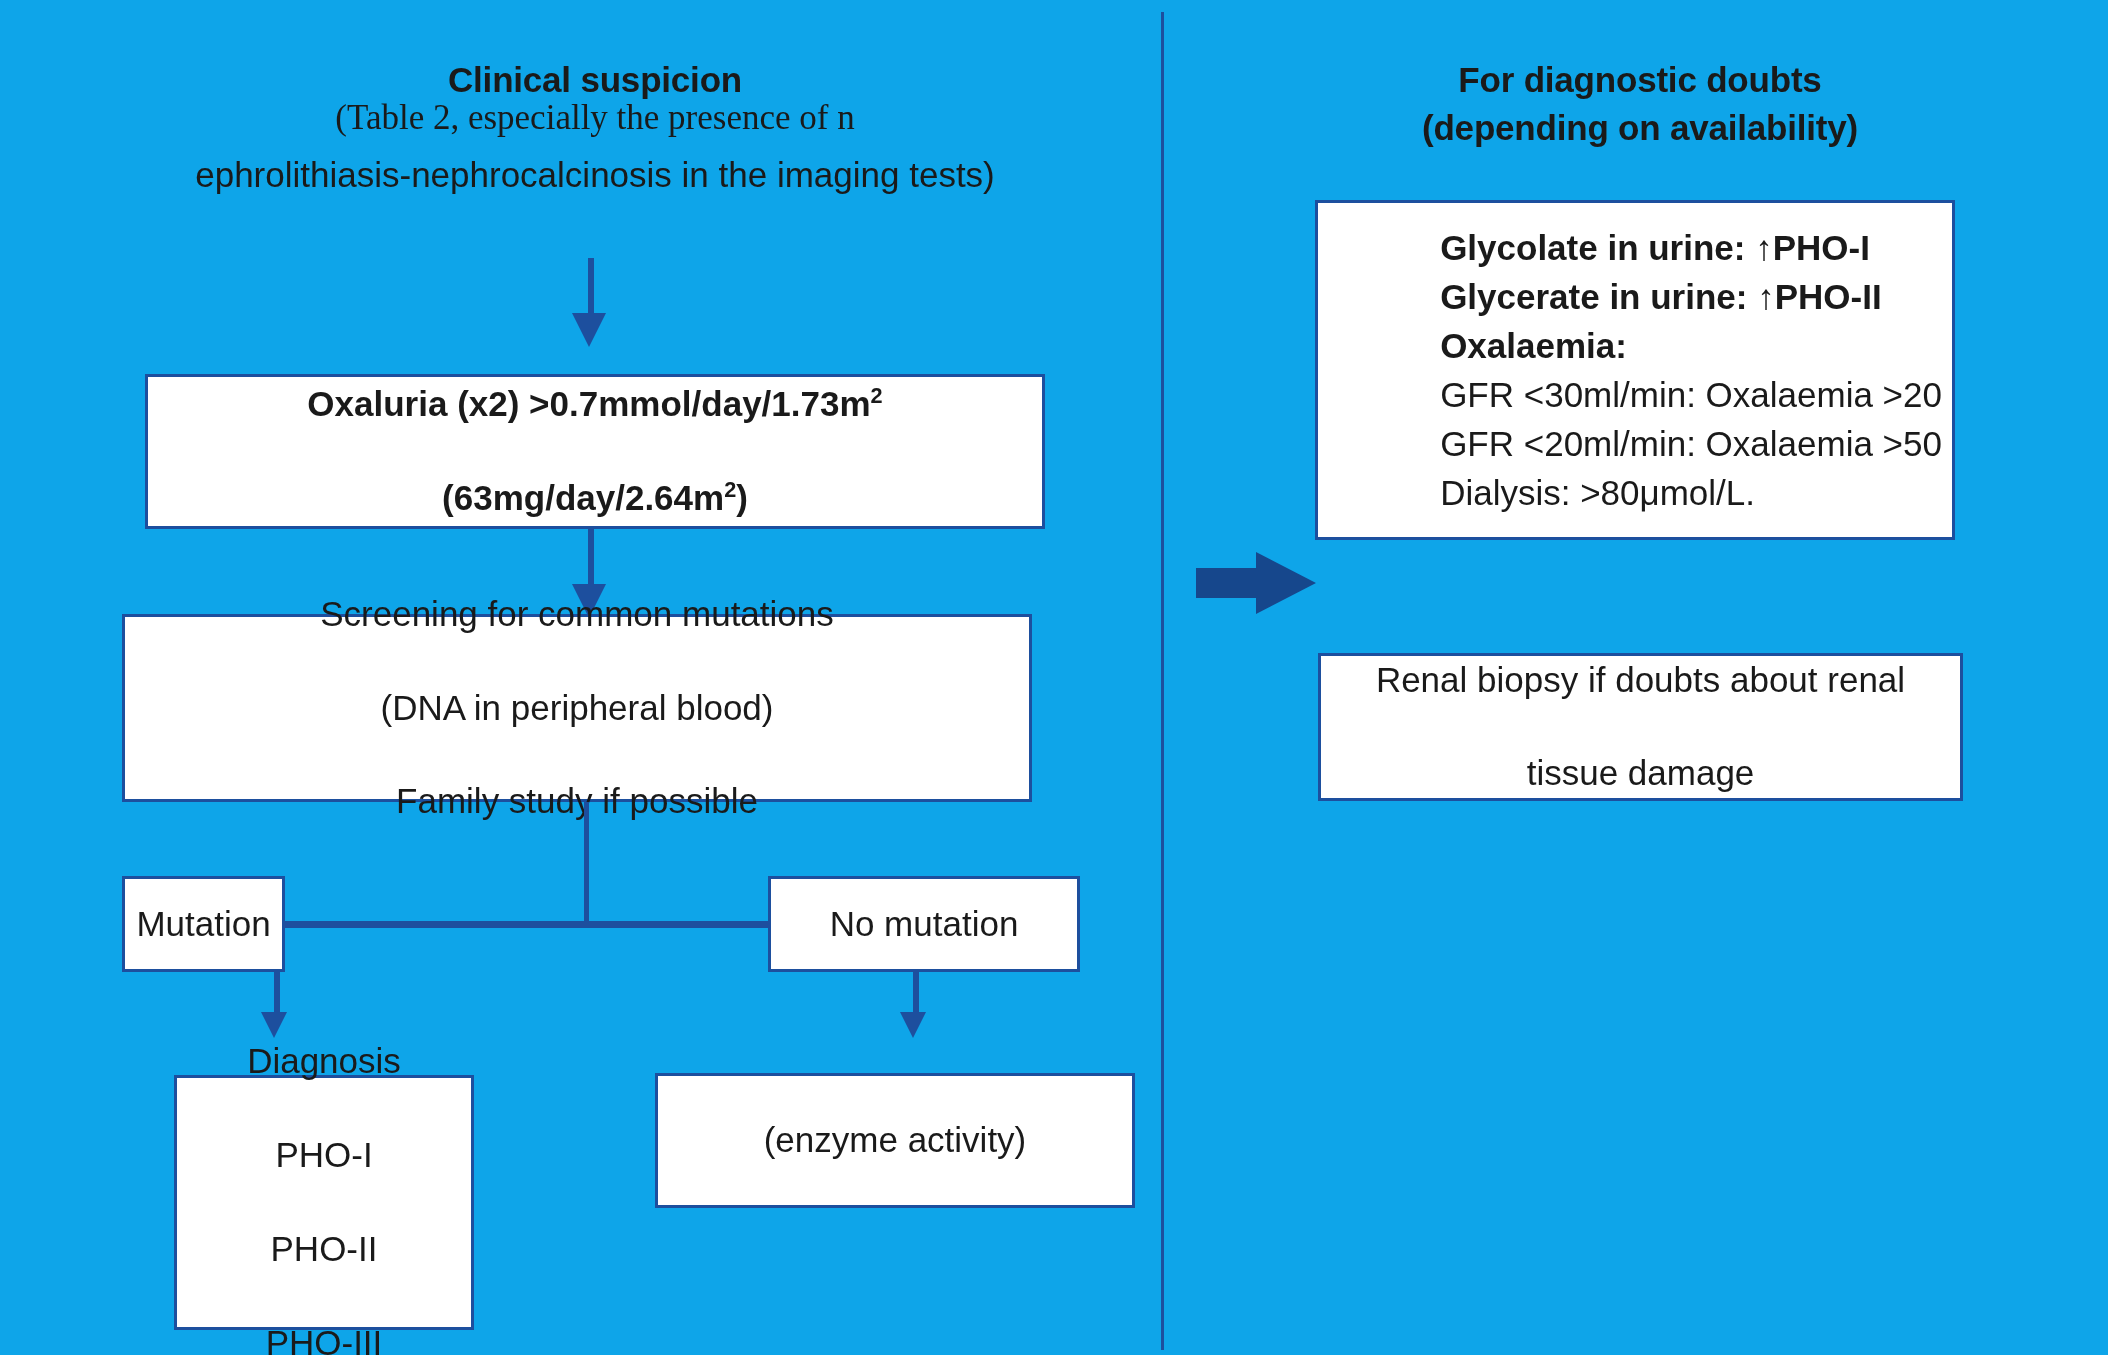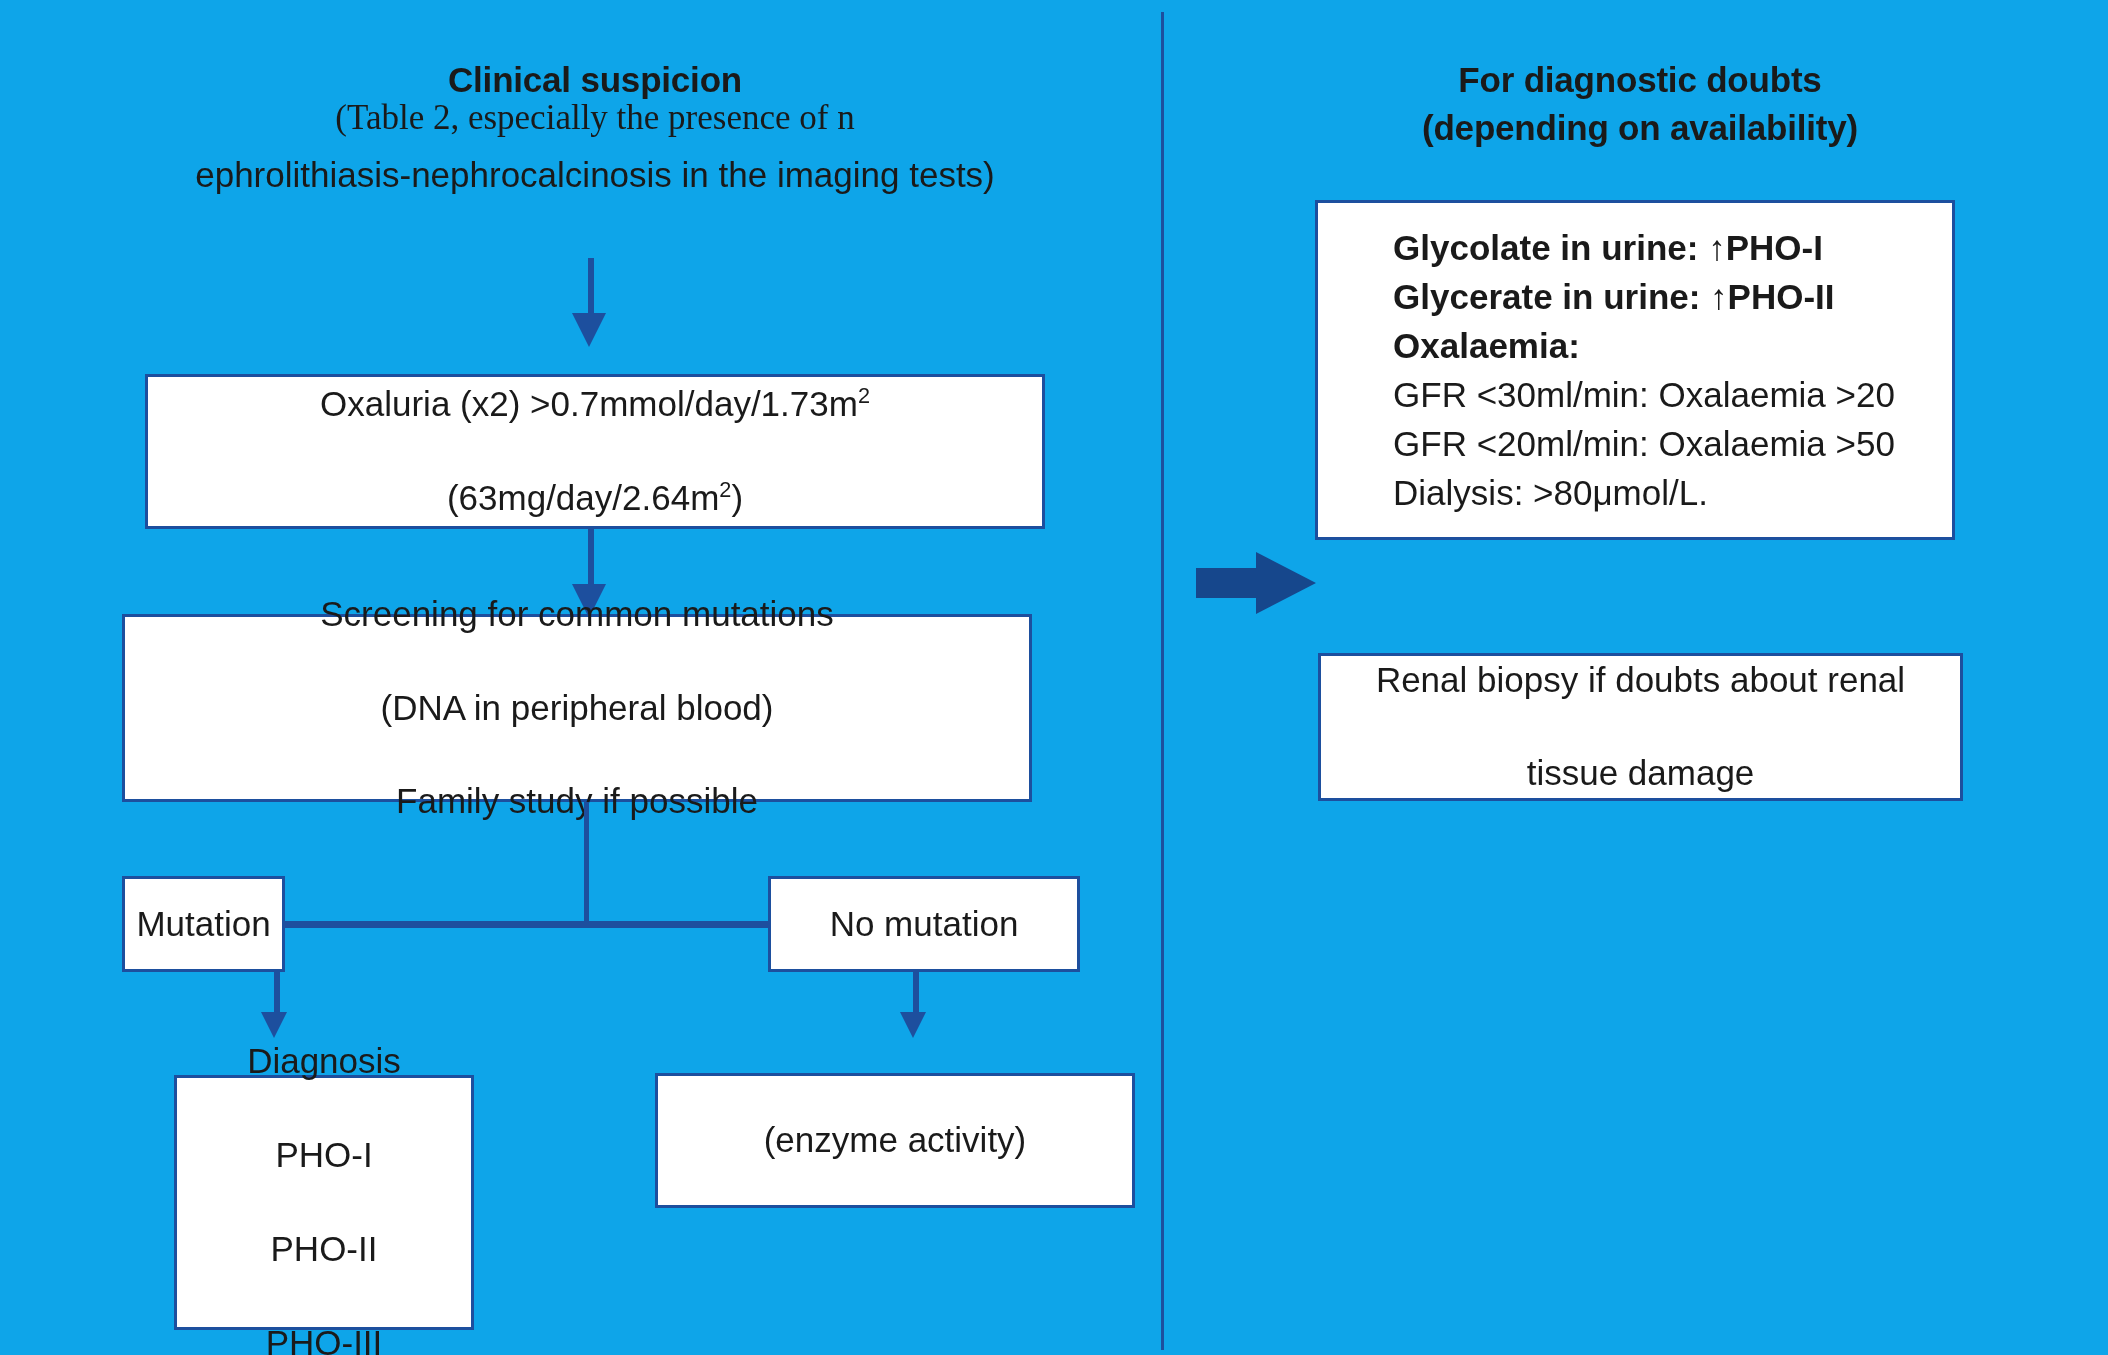--- a/index.html
+++ b/index.html
@@ -106,21 +106,21 @@
 
   <div class="txt hdr" style="left:145px; top:57px; width:900px;">Clinical suspicion</div>
 
   <div class="txt sub" style="left:110px; top:95px; width:970px;font-family:Liberation Serif, serif;">(Table 2, especially the presence of n</div>
 
   <div class="txt sub" style="left:110px; top:152px; width:970px;">ephrolithiasis-nephrocalcinosis in the imaging tests)</div>
 
   <div class="vline" style="left:588px; top:258px; width:6px; height:63px;"></div>
   <div class="arrowhead" style="left:572px; top:313px;"></div>
 
-  <div class="box" style="left:145px; top:374px; width:900px; height:155px;">
+  <div class="box" style="left:145px; top:374px; width:900px; height:155px;font-weight:bold;">
     <div class="box-inner">
       <div><span>Oxaluria (x2) &gt;0.7mmol/day/1.73m</span><sup>2</sup></div>
       <div><span>(63mg/day/2.64m</span><sup>2</sup><span>)</span></div>
     </div>
   </div>
 
   <div class="vline" style="left:588px; top:529px; width:6px; height:63px;"></div>
   <div class="arrowhead" style="left:572px; top:584px;"></div>
 
   <div class="box" style="left:122px; top:614px; width:910px; height:188px;">
@@ -168,21 +168,21 @@
   <div id="big-arrow">
     <svg width="120" height="62" viewBox="0 0 120 62" aria-hidden="true">
       <polygon points="0,16 60,16 60,0 120,31 60,62 60,46 0,46" fill="#16478c"></polygon>
     </svg>
   </div>
 
   <div class="txt hdr" style="left:1290px; top:57px; width:700px;">For diagnostic doubts</div>
 
   <div class="txt hdr" style="left:1290px; top:105px; width:700px;">(depending on availability)</div>
 
-  <div class="box" style="left:1315px; top:200px; width:640px; height:340px; justify-content:center;">
+  <div class="box" style="left:1315px; top:200px; width:640px; height:340px; justify-content:flex-end;">
     <div class="box-inner box-left" style="padding-left:28px; line-height:1.40;">
       <div class="strongline">Glycolate in urine:  ↑PHO-I</div>
       <div class="strongline">Glycerate in urine: ↑PHO-II</div>
       <div class="strongline">Oxalaemia:</div>
       <div>GFR &lt;30ml/min: Oxalaemia &gt;20</div>
       <div>GFR &lt;20ml/min: Oxalaemia &gt;50</div>
       <div>Dialysis: &gt;80μmol/L.</div>
     </div>
   </div>
 

